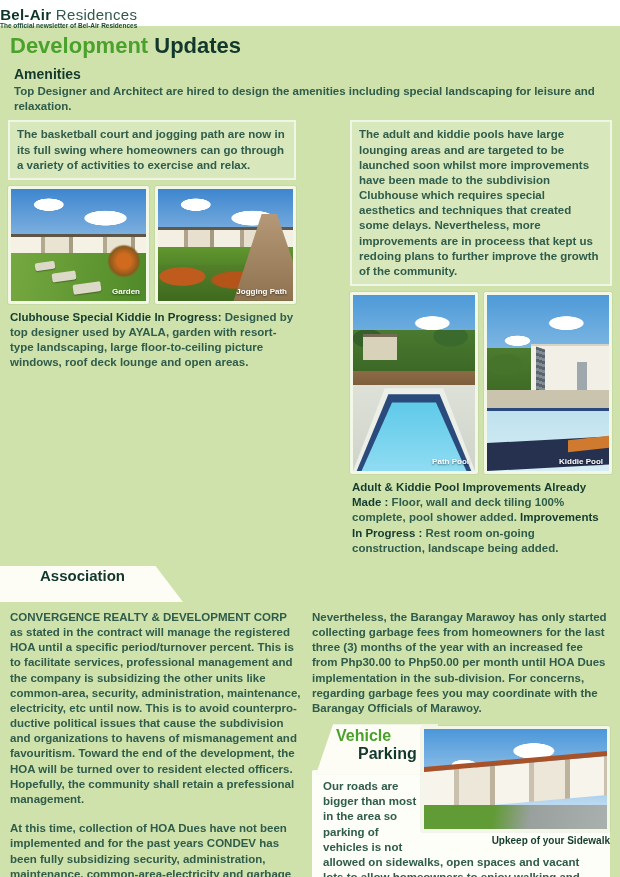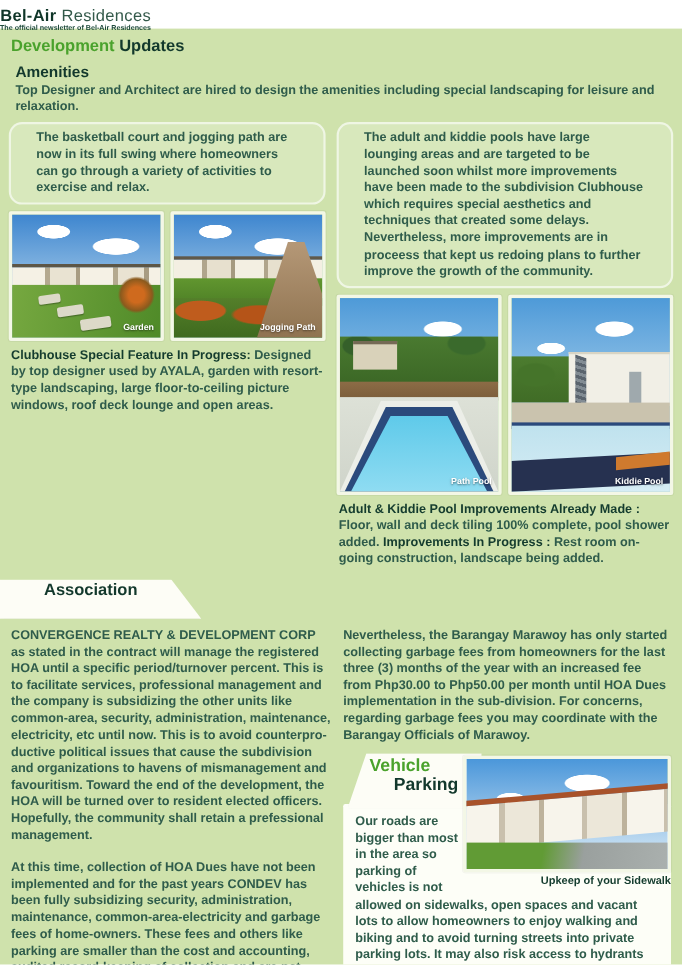--- a/index.html
+++ b/index.html
@@ -14,31 +14,31 @@
   
   .header{height:26px;background:#fff;display:flex;justify-content:flex-start;align-items:flex-start;padding:7px 8px 0 0;}
   .brand{text-align:right;line-height:1;}
   .brand-line{font-size:15px;color:#163b2f;letter-spacing:.3px;}
   .brand-bold{font-weight:bold;color:#0f3528;}
   .brand-light{font-weight:normal;color:#33594a;}
   .tagline{font-size:6.5px;font-weight:bold;color:#1d4a3a;margin-top:1px;}
 
   
   .green{background:var(--pagebg);height:851px;padding:5px 8px 0 8px;}
-  .main-title{font-size:15px;font-weight:bold;padding:2px 2px 4px 2px;}
+  .main-title{font-size:22px;font-weight:bold;padding:2px 2px 4px 2px;}
   .main-title .t1{color:var(--accent);}
   .main-title .t2{color:var(--dark);}
   .sec-head{font-size:14px;font-weight:bold;color:var(--dark);margin:3px 0 2px 6px;}
   p.body, .caption{font-size:11.5px;font-weight:bold;color:var(--body);line-height:1.32;}
   .intro{margin:0 6px 6px 6px;}
 
   .cols{display:flex;gap:10px;}
   .col-l{width:288px;flex:none;}
-  .col-r{flex:1;min-width:0;}
-  .panel{background:var(--panel);border:2px solid rgba(255,255,255,.6);border-radius:12px;padding:5px 23px;}
+  .col-r{flex:1;min-width:0;margin-left:44px;}
+  .panel{background:var(--panel);border:2px solid rgba(255,255,255,.6);border-radius:0;padding:5px 7px;}
 
   
   .photo{position:relative;overflow:hidden;border:3px solid #f3f7e6;border-radius:2px;box-shadow:0 0 0 1px rgba(0,0,0,.04);}
   .photo>div{position:absolute;}
   .plabel{position:absolute;font-size:8px;font-weight:bold;color:#fff;text-shadow:0 1px 2px rgba(0,0,0,.55);z-index:5;line-height:1.25;}
   .plabel.bl{left:5px;bottom:4px;} .plabel.br{right:6px;bottom:4px;}
 
   .row2{display:flex;gap:6px;margin-top:6px;}
 
   
@@ -156,21 +156,21 @@
             <div class="sky-blue"></div>
             <div class="jg-houses"></div>
             <div class="jg-green"></div>
             <div class="jg-bush"></div>
             <div class="jg-path"></div>
             <div class="plabel br">Jogging Path</div>
           </div>
         </div>
 
         <p class="caption">
-          <span class="cap-bold">Clubhouse Special Feature In Progress:</span><span> Designed by top designer used by AYALA, garden with resort-type landscaping, large floor-to-ceiling picture windows, roof deck lounge and open areas.</span>
+          <span class="cap-bold">Clubhouse Special Kiddie In Progress:</span><span> Designed by top designer used by AYALA, garden with resort-type landscaping, large floor-to-ceiling picture windows, roof deck lounge and open areas.</span>
         </p>
       </div>
 
       <div class="col-r">
         <p class="body panel">The adult and kiddie pools have large lounging areas and are targeted to be launched soon whilst more improvements have been made to the subdivision Clubhouse which requires special aesthetics and techniques that created some delays. Nevertheless, more improvements are in proceess that kept us redoing plans to further improve the growth of the community.</p>
 
         <div class="row2">
           <div class="photo ph-pool">
             <div class="pool-sky"></div>
             <div class="pool-trees"></div>

